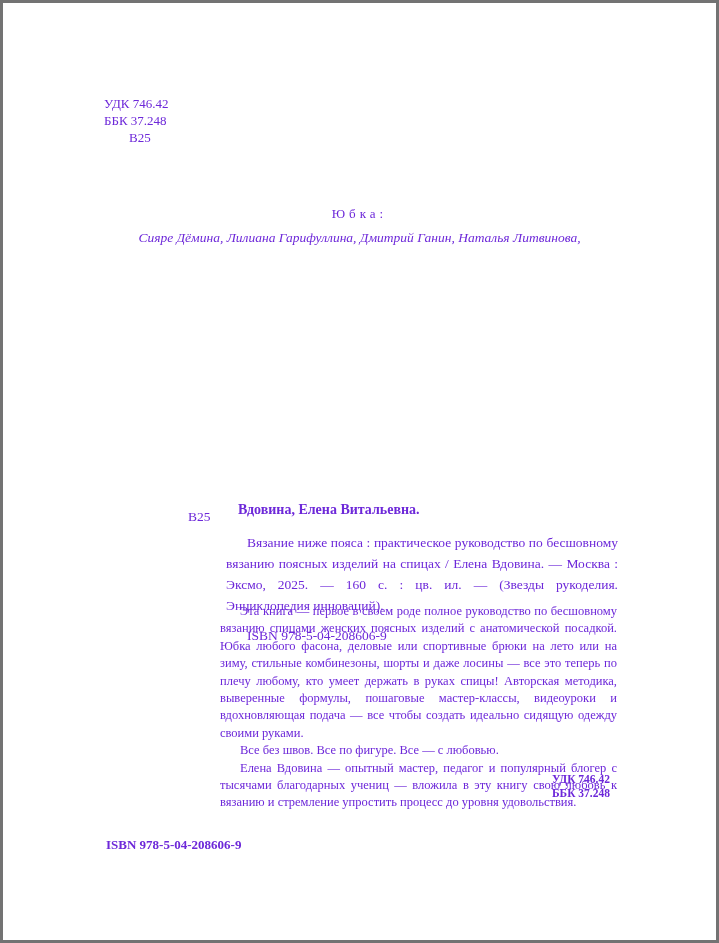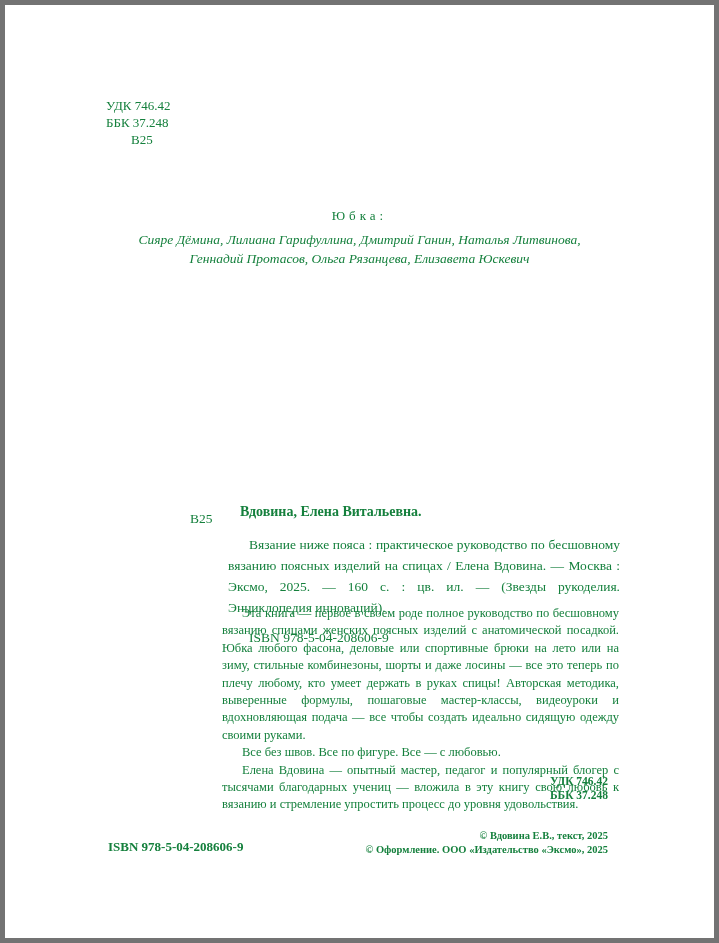--- a/index.html
+++ b/index.html
@@ -2,24 +2,24 @@
 <html lang="ru"><head>
 <meta charset="utf-8">
 <style>
   html, body { margin: 0; padding: 0; background: #e8e8e8; }
   .page {
     position: relative;
     width: 719px;
     height: 943px;
     margin: 0 auto;
     background: #ffffff;
-    border: 5px solid #737373;
+    border: 3px solid #737373;
     box-sizing: border-box;
     font-family: "Liberation Serif", "DejaVu Serif", serif;
-    color: #15803d;
+    color: #6d28d9;
     overflow: hidden;
   }
   .abs { position: absolute; }
 
   
   .top-codes { left: 101px; top: 92px; font-size: 13px; line-height: 17px; }
   .top-codes .code-b25 { padding-left: 25px; }
 
   
   .photo-block { left: 0; right: 0; top: 203px; text-align: center; }
@@ -52,21 +52,20 @@
 
   <div class="abs top-codes">
     <div>УДК 746.42</div>
     <div>ББК 37.248</div>
     <div class="code-b25">В25</div>
   </div>
 
   <div class="abs photo-block">
     <p class="photo-heading">Юбка:</p>
     <p class="photo-credits">Сияре Дёмина, Лилиана Гарифуллина, Дмитрий Ганин, Наталья Литвинова,</p>
-    <p class="photo-credits">Геннадий Протасов, Ольга Рязанцева, Елизавета Юскевич</p>
   </div>
 
   <div class="abs bib-block">
     <p class="bib-author">Вдовина, Елена Витальевна.</p>
     <span class="bib-code">В25</span>
     <p class="bib-desc">Вязание ниже пояса : практическое руководство по бесшовному вязанию поясных изделий на спицах / Елена Вдовина. — Москва : Эксмо, 2025. — 160 с. : цв. ил. — (Звезды рукоделия. Энциклопедия инноваций).</p>
     <p class="bib-isbn">ISBN 978-5-04-208606-9</p>
   </div>
 
   <div class="abs annotation-block">
@@ -75,18 +74,14 @@
     <p>Елена Вдовина — опытный мастер, педагог и популярный блогер с тысячами благодарных учениц — вложила в эту книгу свою любовь к вязанию и стремление упростить процесс до уровня удовольствия.</p>
   </div>
 
   <div class="abs codes-right">
     <div>УДК 746.42</div>
     <div>ББК 37.248</div>
   </div>
 
   <div class="abs footer-isbn">ISBN 978-5-04-208606-9</div>
 
-  <div class="abs footer-copy">
-    <div>© Вдовина Е.В., текст, 2025</div>
-    <div>© Оформление. ООО «Издательство «Эксмо», 2025</div>
-  </div>
 
 </div>
 
 </body></html>

